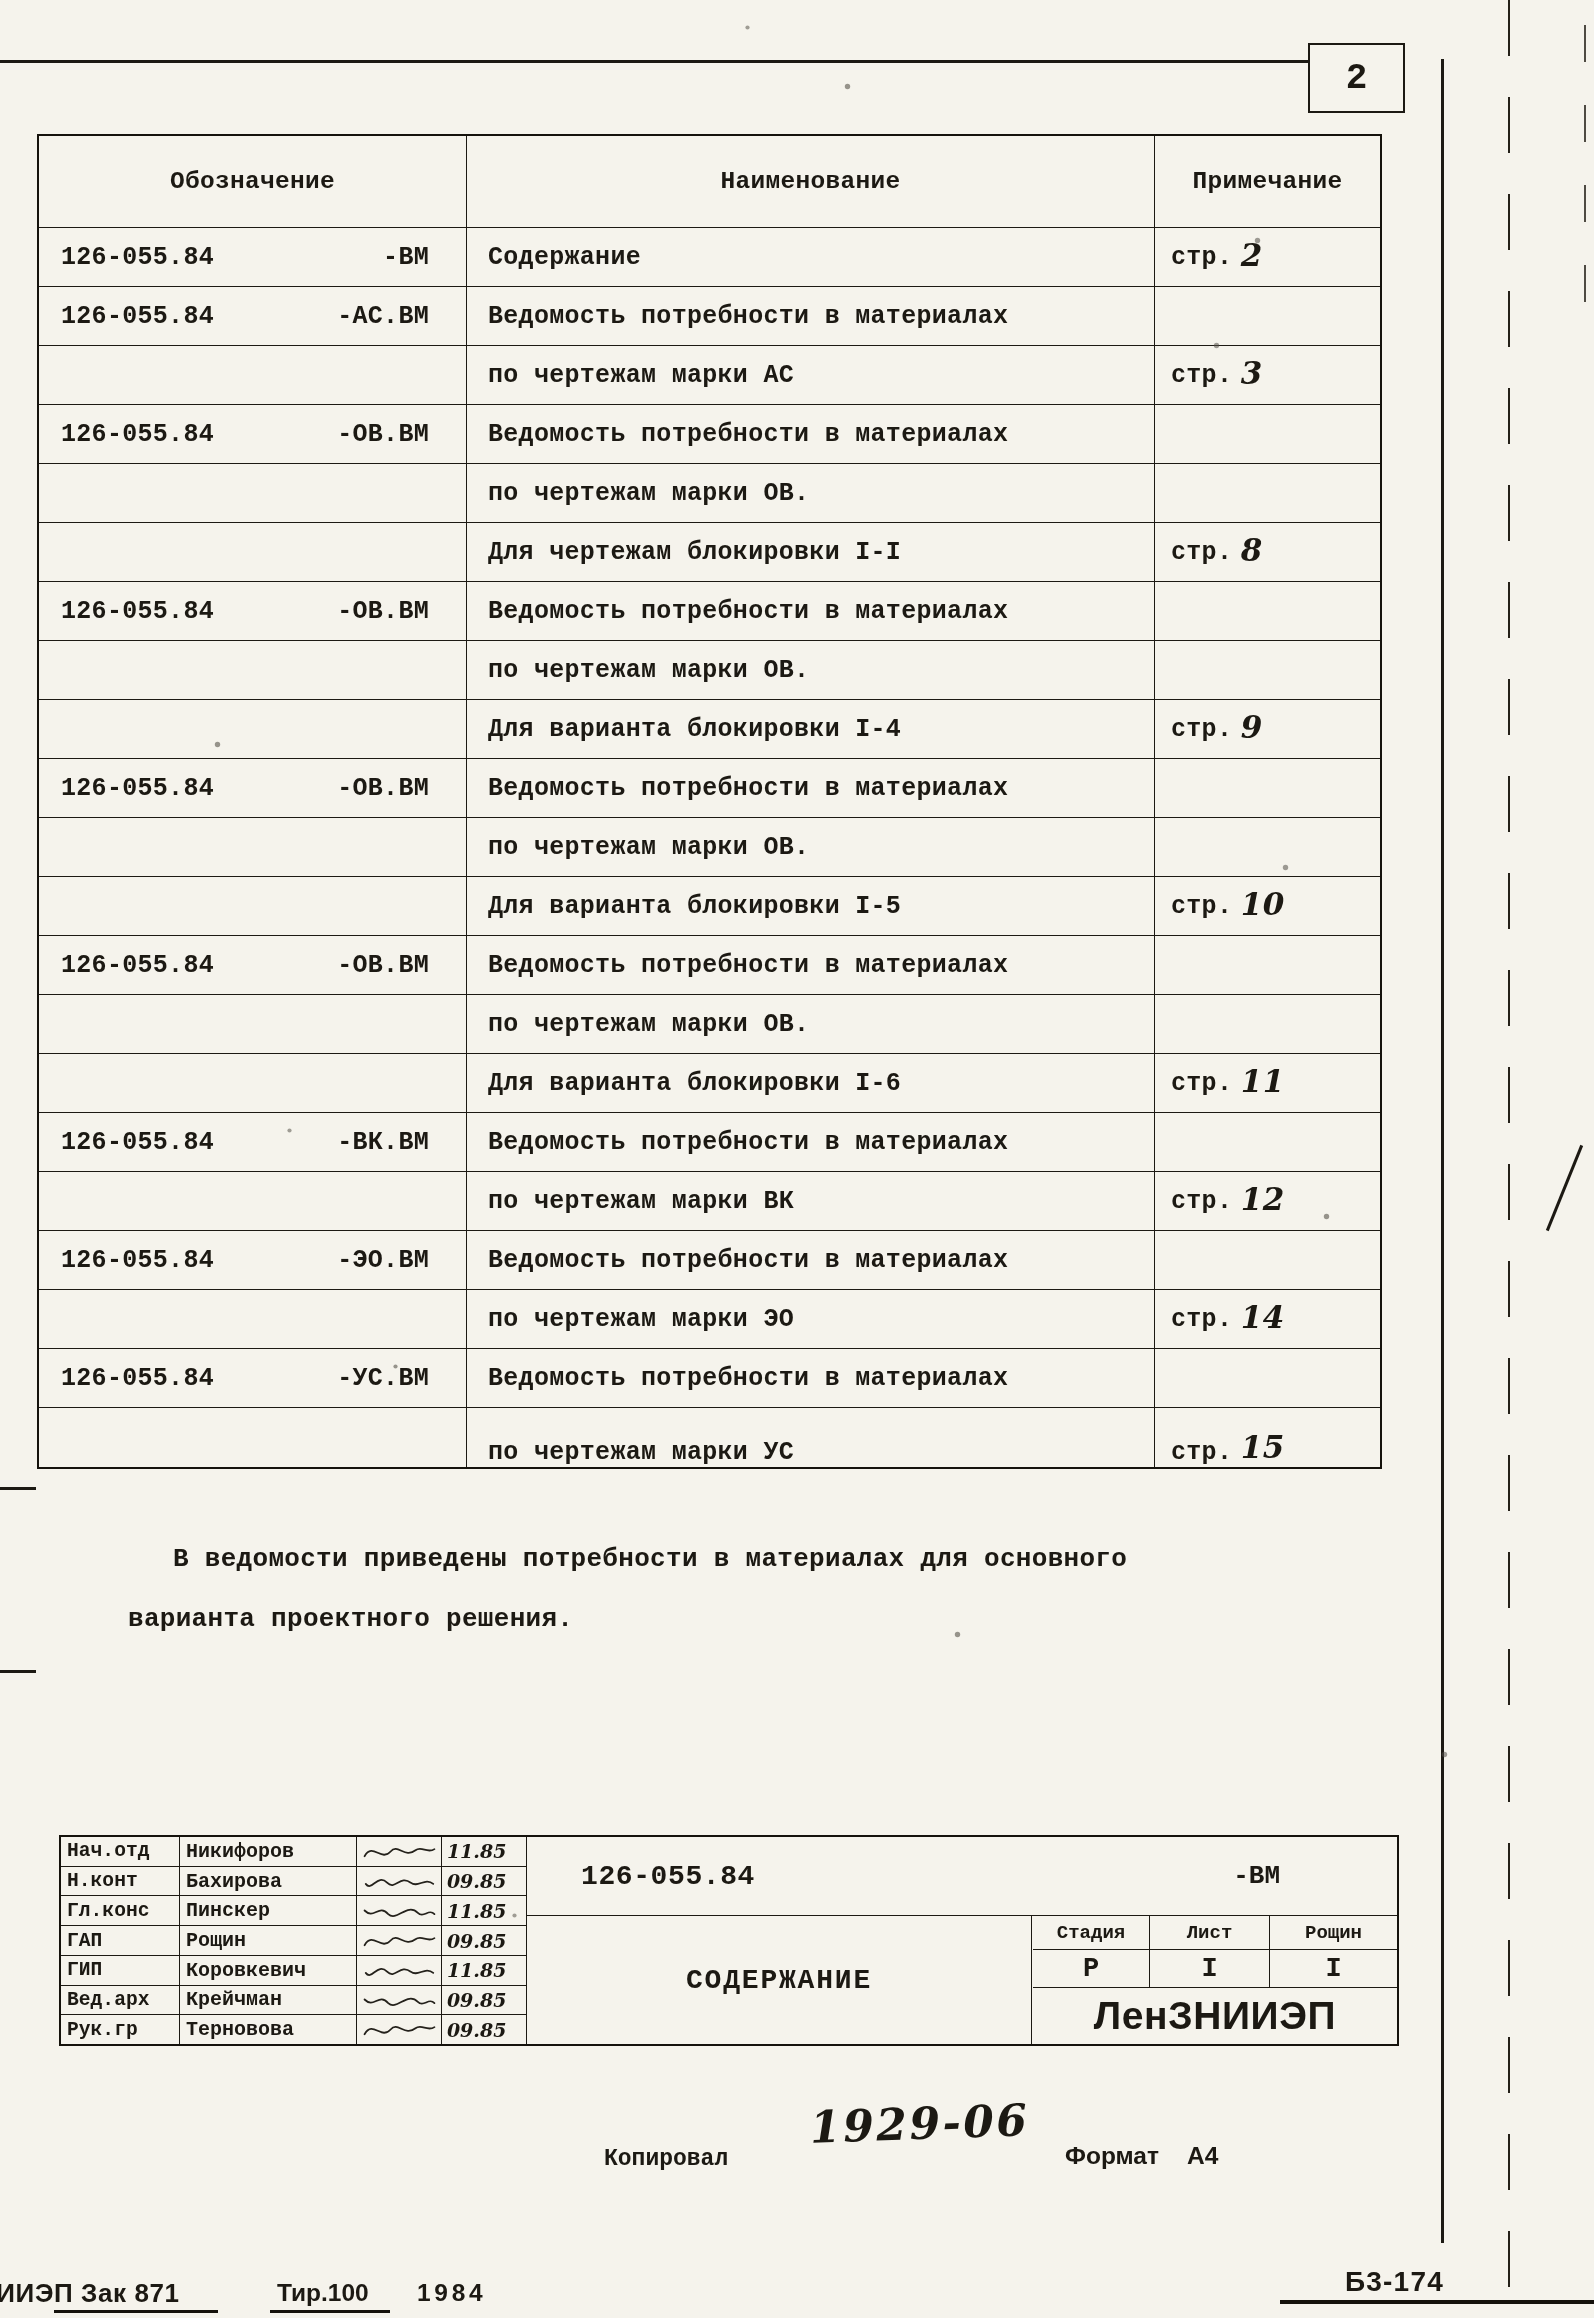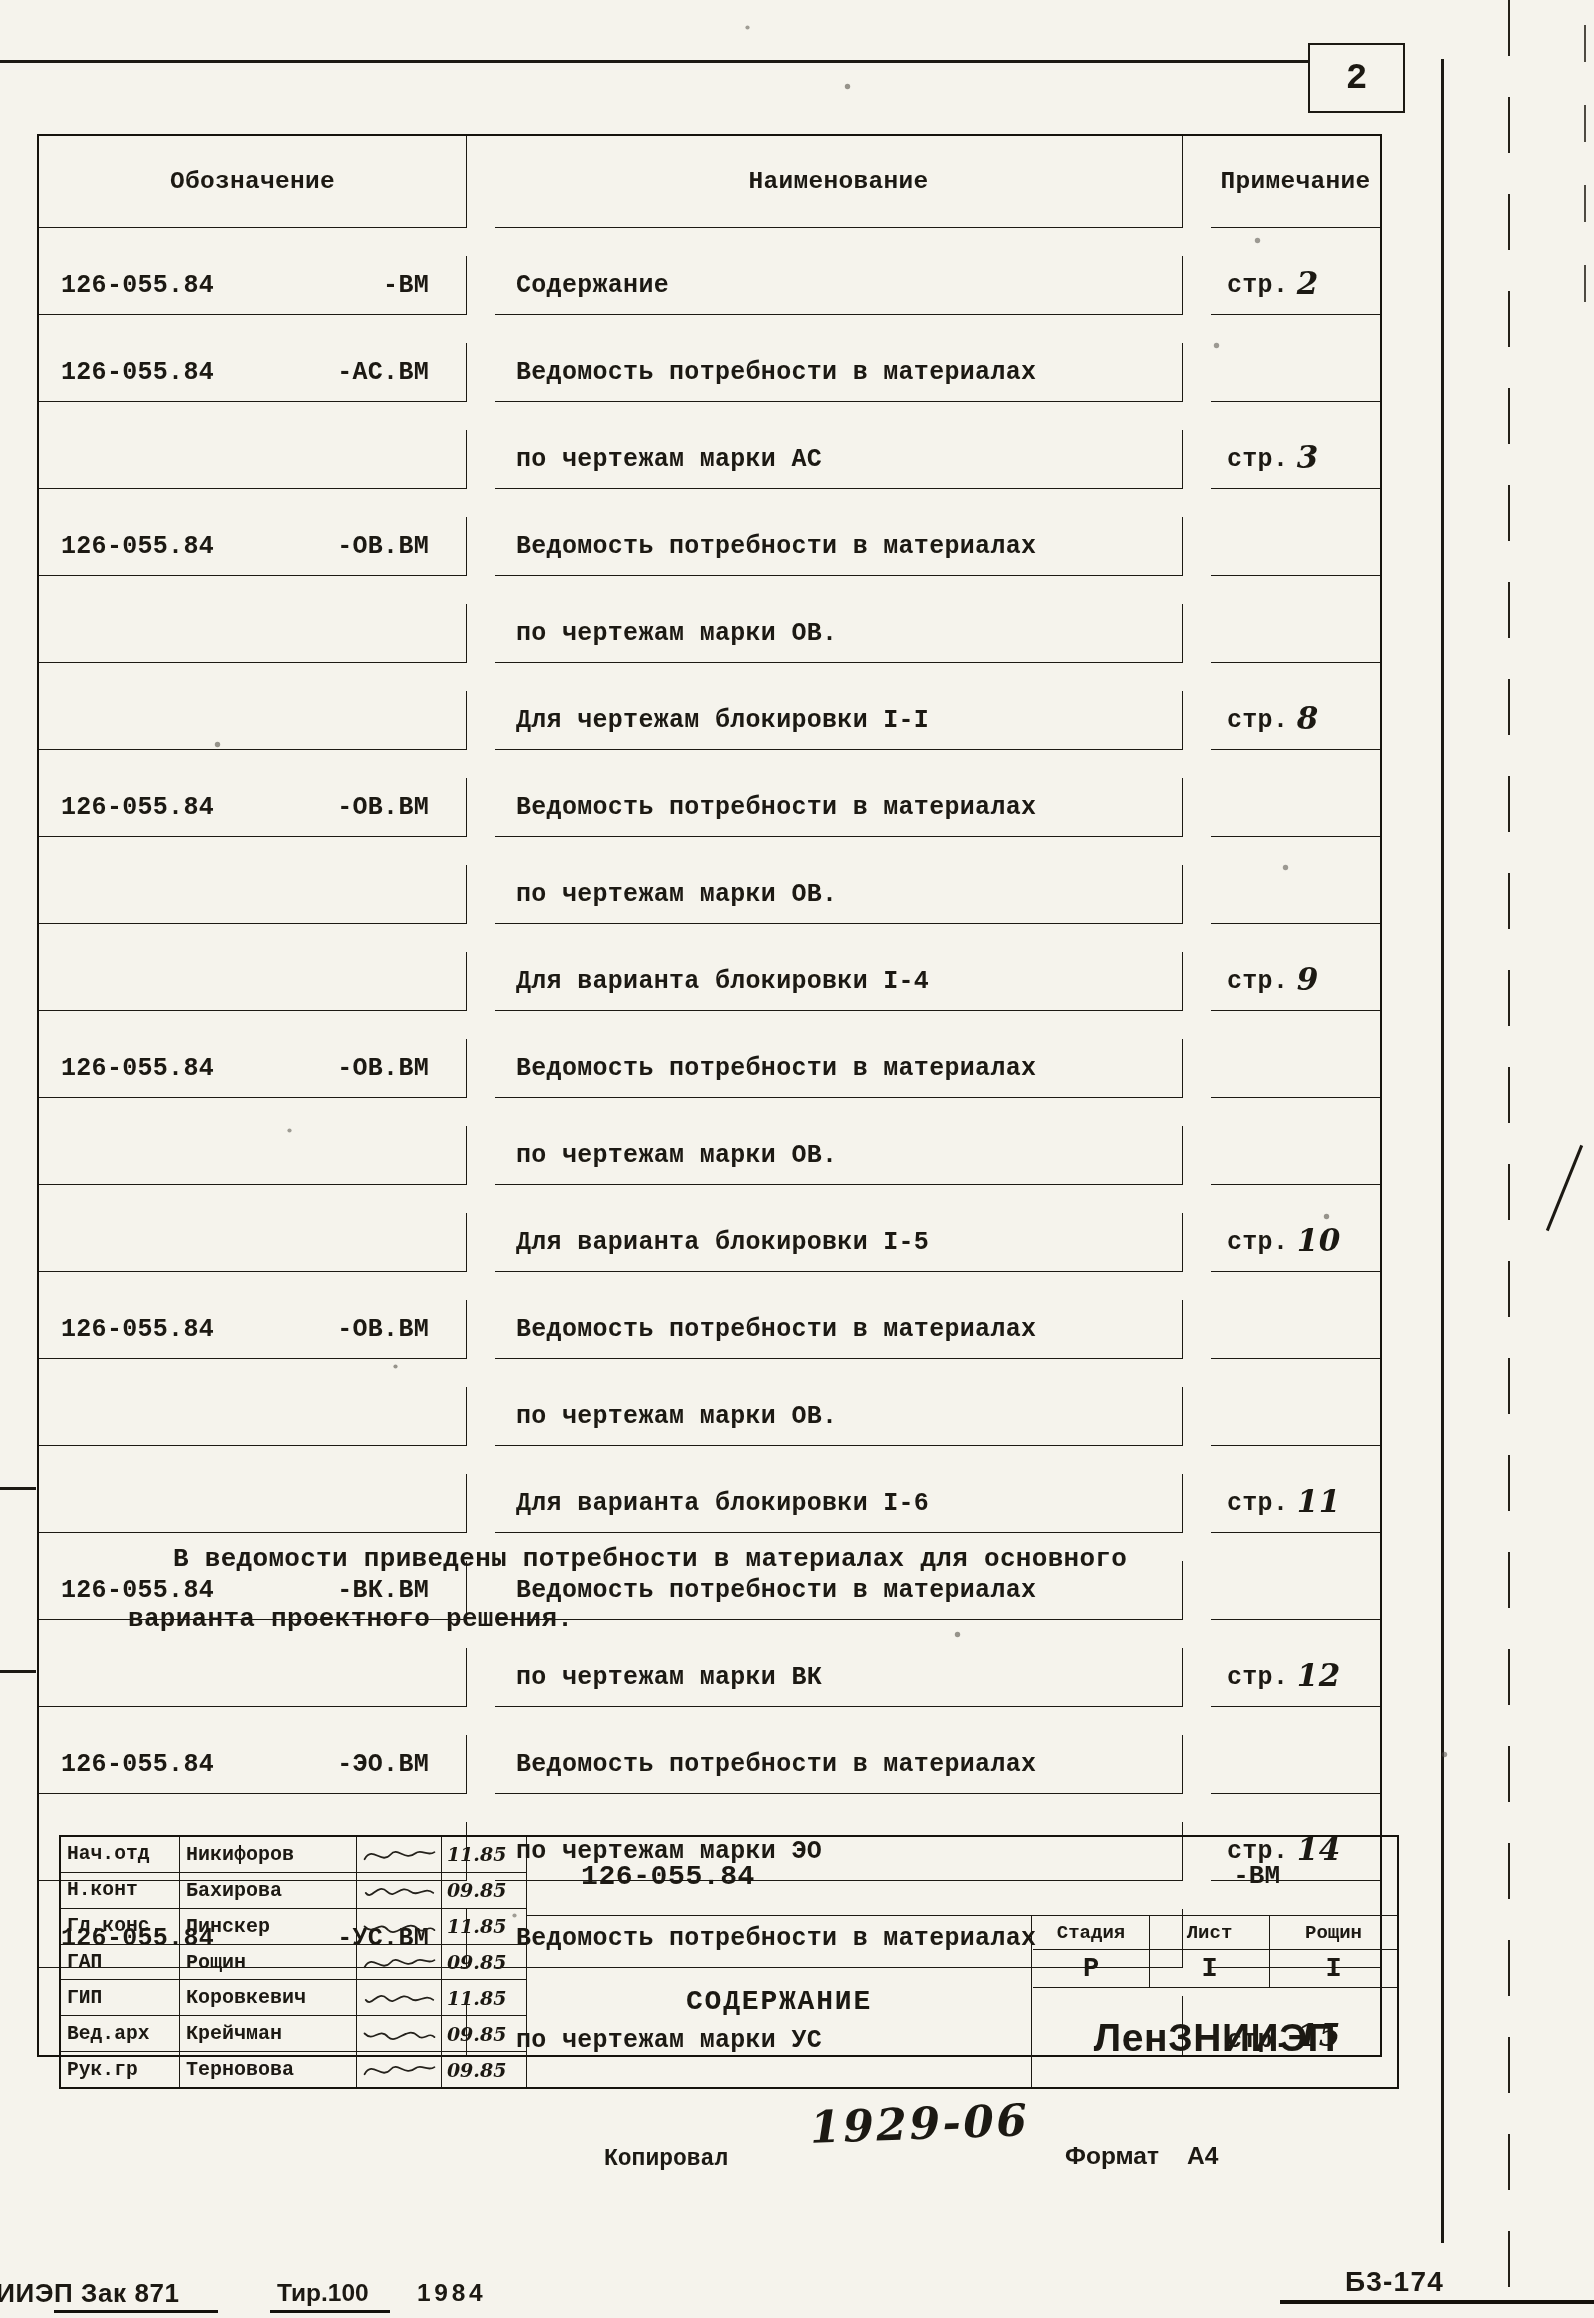--- a/index.html
+++ b/index.html
@@ -21,21 +21,20 @@
     font-size: 36px; font-weight: 700;
   }
 
   
   .contents-table {
     position: absolute; left: 37px; top: 134px; width: 1345px;
     border: 2.5px solid #15120c;
     display: grid;
     grid-template-columns: 428px 688px auto;
     grid-template-rows: 92px repeat(21, 59px);
-    gap: 28px;
   }
   .cell {
     border-right: 1.8px solid #1c1913; border-bottom: 1.8px solid #1c1913;
     display: flex; align-items: center;
     font-size: 25px; font-weight: 700; letter-spacing: 0.3px;
     white-space: nowrap; overflow: hidden;
   }
   .cell.last-col { border-right: none; }
   .cell.last-row { border-bottom: none; align-items: flex-end; }
   .th { justify-content: center; font-size: 24.5px; }
@@ -52,21 +51,21 @@
     font-size: 26px; font-weight: 700; line-height: 60px; letter-spacing: 0.3px;
   }
   .note-line1 { margin-left: 45px; }
 
   
   .stub { position: absolute; left: 0; height: 2.5px; background: #1c1913; }
   .stub1 { top: 1487px; width: 36px; }
   .stub2 { top: 1670px; width: 36px; }
 
   
-  .titleblock { position: absolute; left: 59px; top: 1835px; width: 1340px; height: 254px; border: 2.5px solid #15120c; }
+  .titleblock { position: absolute; left: 59px; top: 1835px; width: 1340px; height: 211px; border: 2.5px solid #15120c; }
   .sig-table { position: absolute; left: 0; top: 0; width: 466px; height: 100%; border-right: 1.8px solid #1c1913; display: flex; flex-direction: column; }
   .sig-row { flex: 1; display: flex; border-bottom: 1.8px solid #1c1913; align-items: stretch; min-height: 0; }
   .sig-row.last { border-bottom: none; justify-content: center; }
   .sig-role { width: 119px; border-right: 1.8px solid #1c1913; display: flex; align-items: center; padding-left: 6.1px; font-size: 19.6px; font-weight: 700; white-space: nowrap; overflow: hidden; }
   .sig-name { width: 177px; border-right: 1.8px solid #1c1913; display: flex; align-items: center; padding-left: 6.1px; font-size: 20px; font-weight: 700; white-space: nowrap; overflow: hidden; }
   .sig-mark { width: 85px; border-right: 1.8px solid #1c1913; display: flex; align-items: center; justify-content: center; overflow: hidden; }
   .sig-date { flex: 1; display: flex; align-items: center; padding-left: 4.9px; font-size: 19px; white-space: nowrap; overflow: hidden; }
 
   .tb-top {
     position: absolute; left: 466px; top: 0; right: 0; height: 79px;

